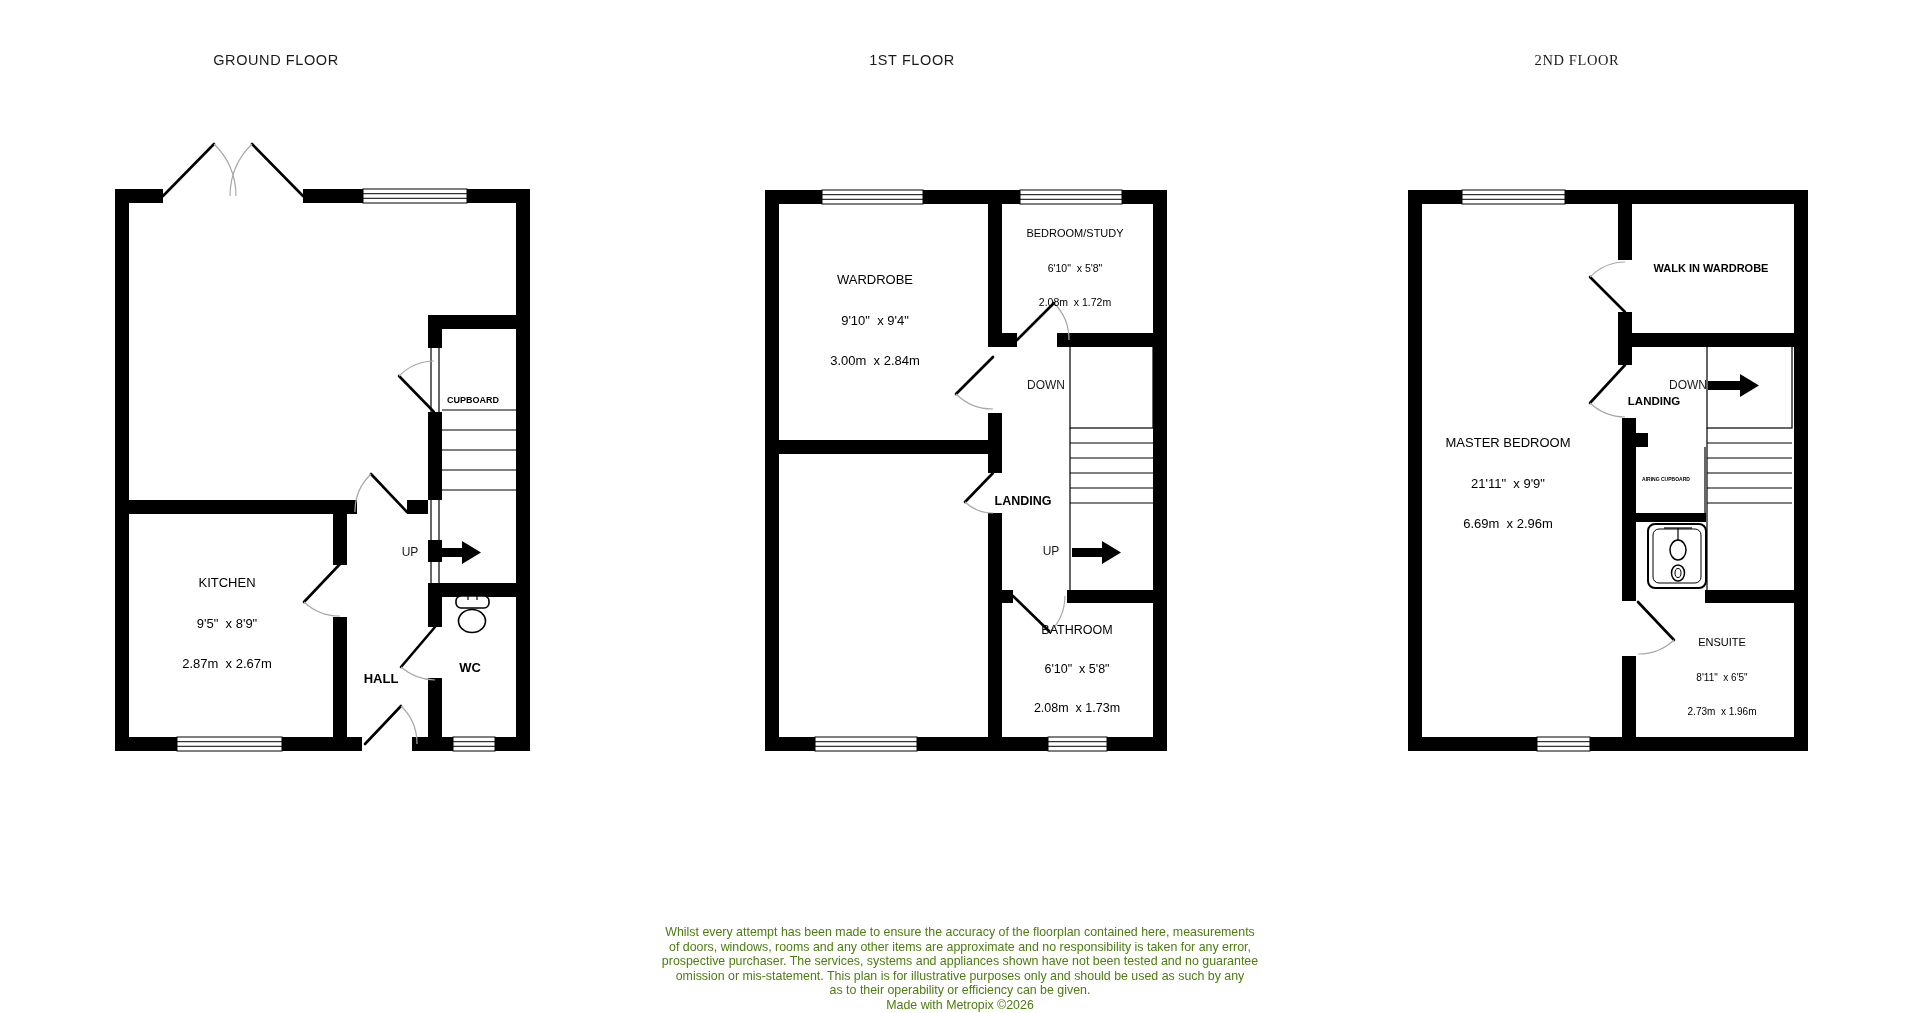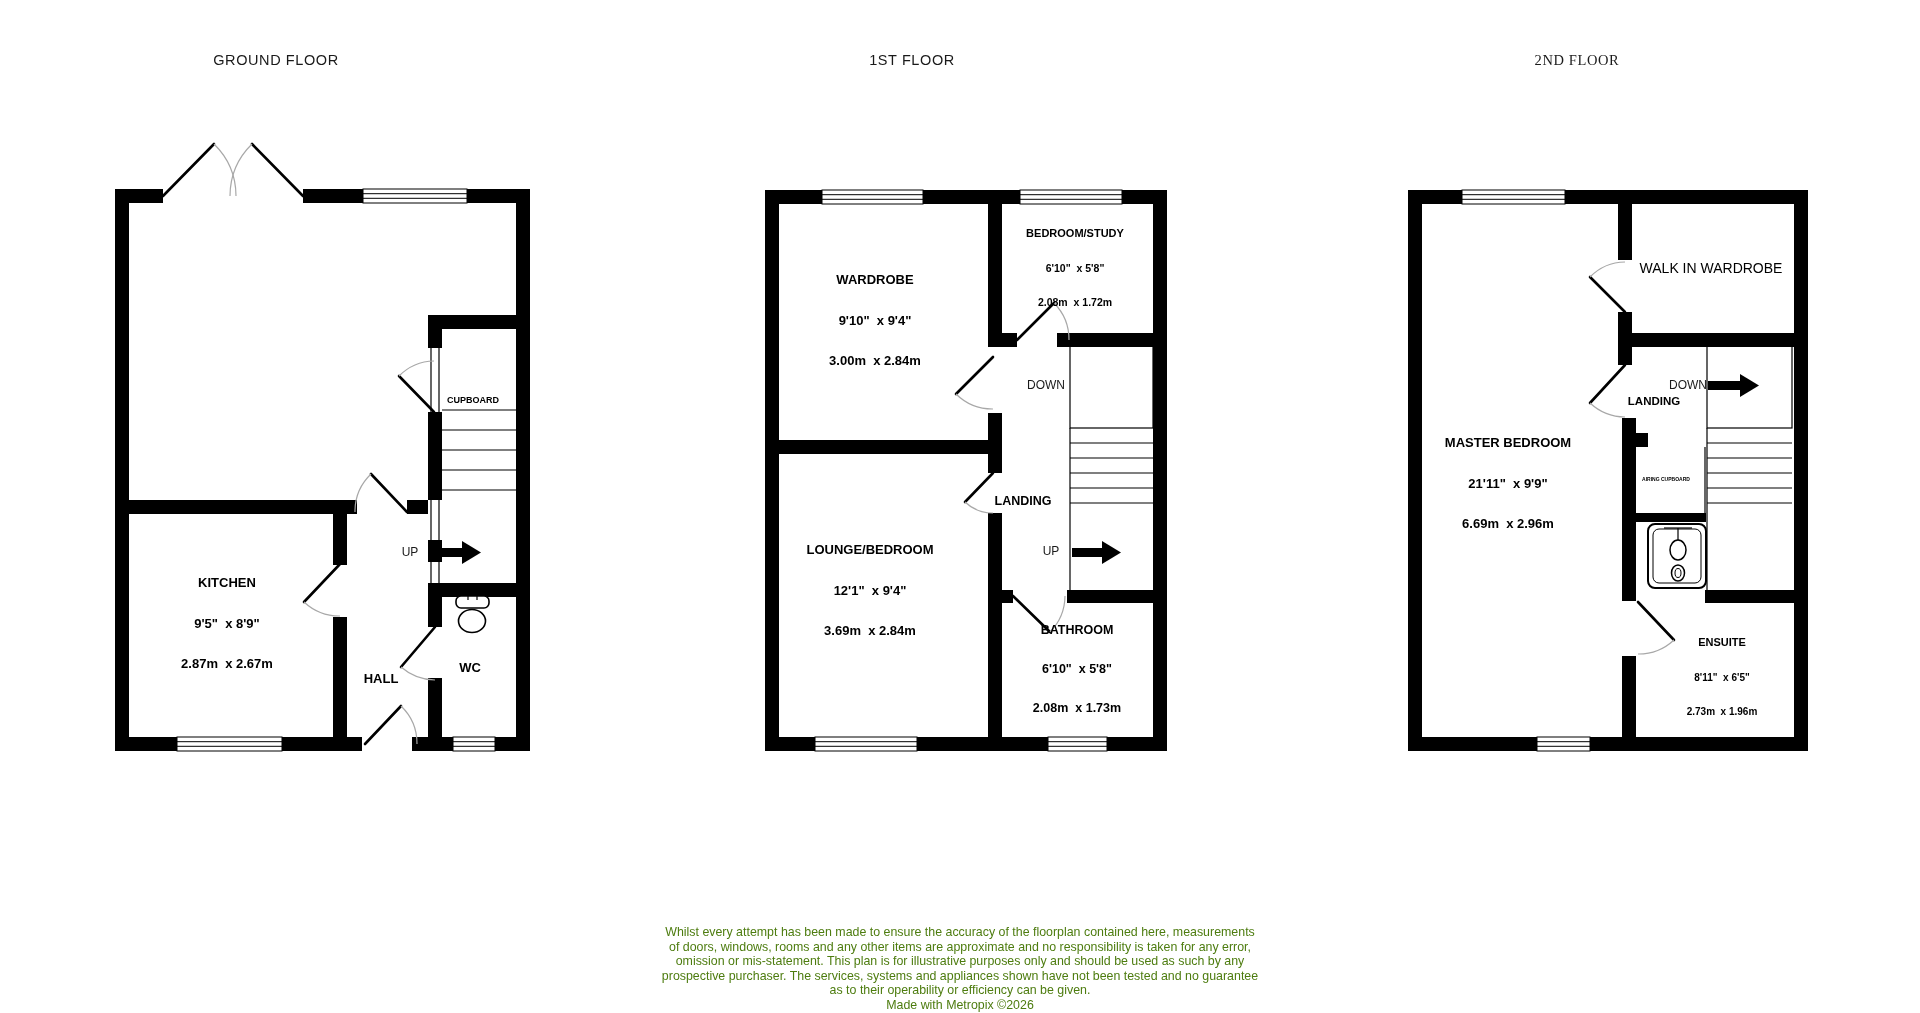--- a/index.html
+++ b/index.html
@@ -18,31 +18,31 @@
     text-align:center;
     color:#000;
     white-space:pre;
   }
   .floor-title{
     font-size:14.5px;
     font-weight:400;
     letter-spacing:0.6px;
     color:#1a1a1a;
   }
-  .room-label{font-weight:bold;font-size:13px;line-height:13.5px;}
+  .room-label{font-weight:normal;font-size:13px;line-height:13.5px;}
   .room-label.small{font-size:11px;line-height:11.5px;}
   .room-label.small .dim{font-size:10.5px;}
   .room-label.tinydims .dim{font-size:10px;}
   .dir-label{font-size:12px;font-weight:400;color:#1a1a1a;}
   .landing-label{font-weight:bold;font-size:12.5px;}
   .cupboard-label{font-weight:bold;font-size:9px;}
   .airing-label{font-weight:bold;font-size:5px;letter-spacing:0px;}
   .wc-label{font-weight:bold;font-size:13px;}
   .hall-label{font-weight:bold;font-size:13px;}
-  .wardrobe-label{font-weight:normal;font-size:14px;text-align:right;}
+  .wardrobe-label{font-weight:bold;font-size:11px;text-align:right;}
   #disclaimer{
     position:absolute;
     left:960px;top:925px;
     transform:translateX(-50%);
     text-align:center;
     font-size:12.4px;
     line-height:14.6px;
     color:#4d7c0f;
     white-space:nowrap;
   }
@@ -324,25 +324,20 @@
     <div class="dim">3.00m  x 2.84m</div>
   </div>
   <div class="lbl room-label small" style="left:1075px;top:268px;">
     <div>BEDROOM/STUDY</div>
     <div class="dim">6'10"  x 5'8"</div>
     <div class="dim">2.08m  x 1.72m</div>
   </div>
   <div class="lbl dir-label" style="left:1046px;top:385px;">DOWN</div>
   <div class="lbl landing-label" style="left:1023px;top:501px;">LANDING</div>
   <div class="lbl dir-label" style="left:1051px;top:551px;">UP</div>
-  <div class="lbl room-label" style="left:870px;top:590px;">
-    <div>LOUNGE/BEDROOM</div>
-    <div class="dim">12'1"  x 9'4"</div>
-    <div class="dim">3.69m  x 2.84m</div>
-  </div>
   <div class="lbl room-label" style="left:1077px;top:669px;font-size:12.5px;line-height:13px;">
     <div>BATHROOM</div>
     <div class="dim">6'10"  x 5'8"</div>
     <div class="dim">2.08m  x 1.73m</div>
   </div>
 
   <div class="lbl floor-title" style="left:1577px;top:60px;font-family:Liberation Serif, serif;">2ND FLOOR</div>
   <div class="lbl wardrobe-label" style="left:1711px;top:268px;">WALK IN WARDROBE</div>
   <div class="lbl dir-label" style="left:1688px;top:385px;">DOWN</div>
   <div class="lbl landing-label" style="left:1654px;top:401px;font-size:11.5px;">LANDING</div>
@@ -354,19 +349,19 @@
   <div class="lbl airing-label" style="left:1666px;top:479px;">AIRING CUPBOARD</div>
   <div class="lbl room-label small tinydims" style="left:1722px;top:677px;">
     <div>ENSUITE</div>
     <div class="dim">8'11"  x 6'5"</div>
     <div class="dim">2.73m  x 1.96m</div>
   </div>
 
   <div id="disclaimer">
     <div>Whilst every attempt has been made to ensure the accuracy of the floorplan contained here, measurements</div>
     <div>of doors, windows, rooms and any other items are approximate and no responsibility is taken for any error,</div>
+    <div>prospective purchaser. The services, systems and appliances shown have not been tested and no guarantee</div>
     <div>omission or mis-statement. This plan is for illustrative purposes only and should be used as such by any</div>
-    <div>prospective purchaser. The services, systems and appliances shown have not been tested and no guarantee</div>
     <div>as to their operability or efficiency can be given.</div>
     <div>Made with Metropix ©2026</div>
   </div>
 
 </div>
 
 </body></html>

